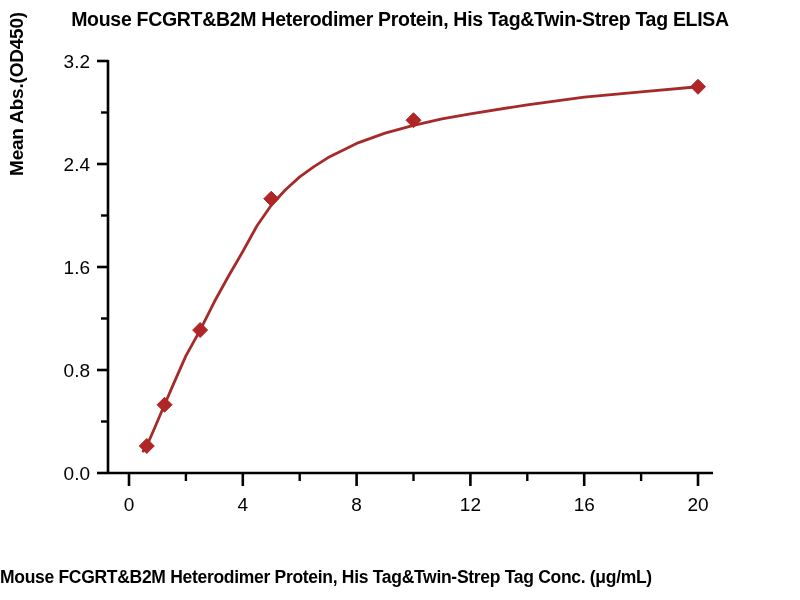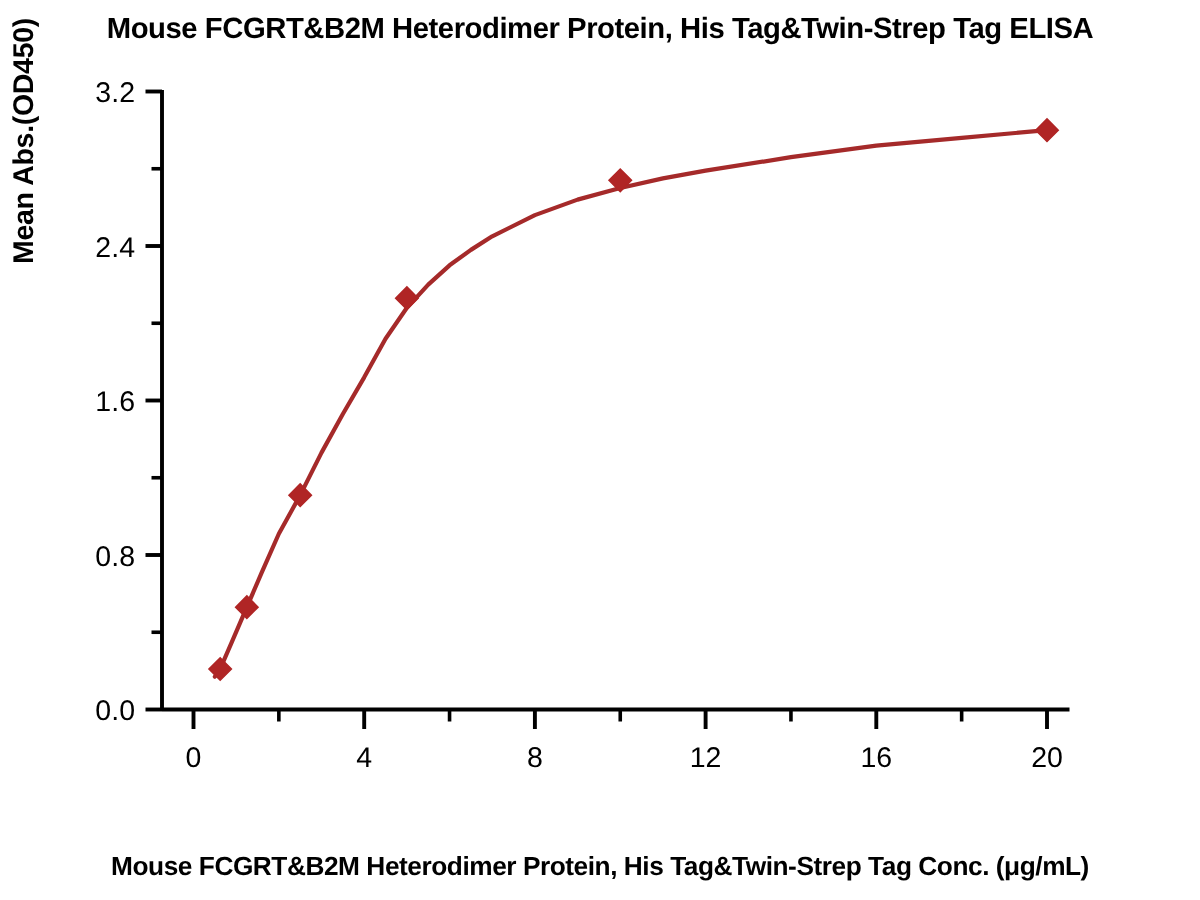--- a/index.html
+++ b/index.html
@@ -41,21 +41,20 @@
     text-align: center;
     font-size: 17px;
     font-weight: normal;
     letter-spacing: -0.1px;
   }
   .x-axis-title {
     position: absolute;
     bottom: 12px;
     left: 0;
     width: 800px;
-    text-align: center;
     font-size: 17.5px;
     font-weight: bold;
     letter-spacing: -0.3px;
     white-space: nowrap;
   }
   .y-axis-title {
     position: absolute;
     left: 6px;
     top: 148px;
     width: 28px;

